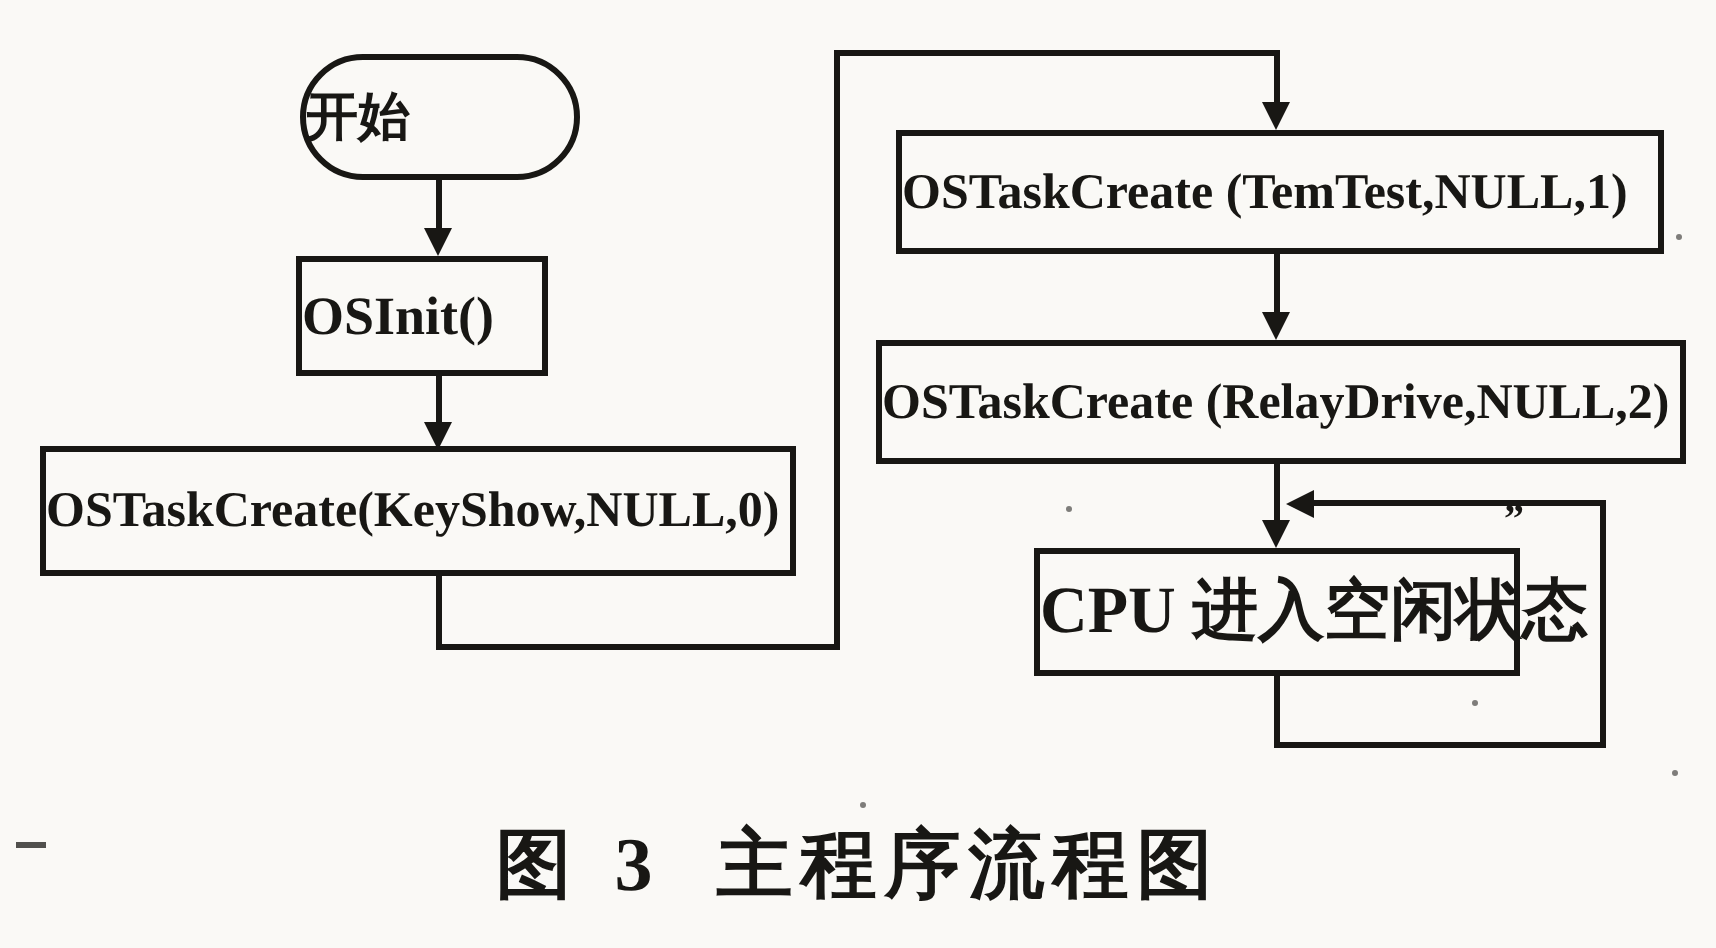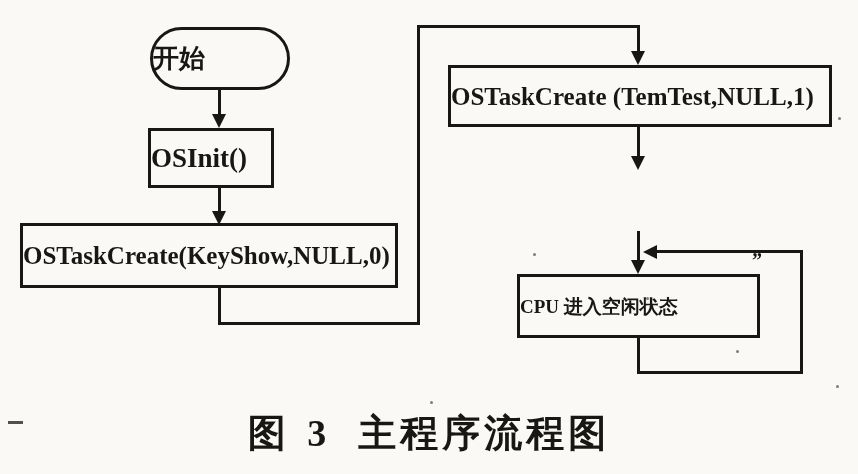--- a/index.html
+++ b/index.html
@@ -77,23 +77,26 @@
   </div>
 
   <div class="node" style="left:20px;top:223px;width:378px;height:65px;">
     <span class="lbl-latin">OSTaskCreate(KeyShow,NULL,0)</span>
   </div>
 
   <div class="node" style="left:448px;top:65px;width:384px;height:62px;">
     <span class="lbl-latin">OSTaskCreate (TemTest,NULL,1)</span>
   </div>
 
+  <div class="node" style="left:438px;top:170px;width:405px;height:62px;">
+    <span class="lbl-latin">OSTaskCreate (RelayDrive,NULL,2)</span>
+  </div>
 
   <div class="node" style="left:517px;top:274px;width:243px;height:64px;">
-    <span class="lbl-cjk" style="font-size:19px;">CPU 进入空闲状态</span>
+    <span class="lbl-cjk" style="font-size:33px;">CPU 进入空闲状态</span>
   </div>
 
   <div class="edge" style="left:218px;top:89px;width:3px;height:26px;"></div>
   <div class="ah-down" style="left:212px;top:114px;"></div>
 
   <div class="edge" style="left:218px;top:187px;width:3px;height:25px;"></div>
   <div class="ah-down" style="left:212px;top:211px;"></div>
 
   <div class="edge" style="left:218px;top:288px;width:3px;height:37px;"></div>
   <div class="edge" style="left:218px;top:322px;width:202px;height:3px;"></div>

